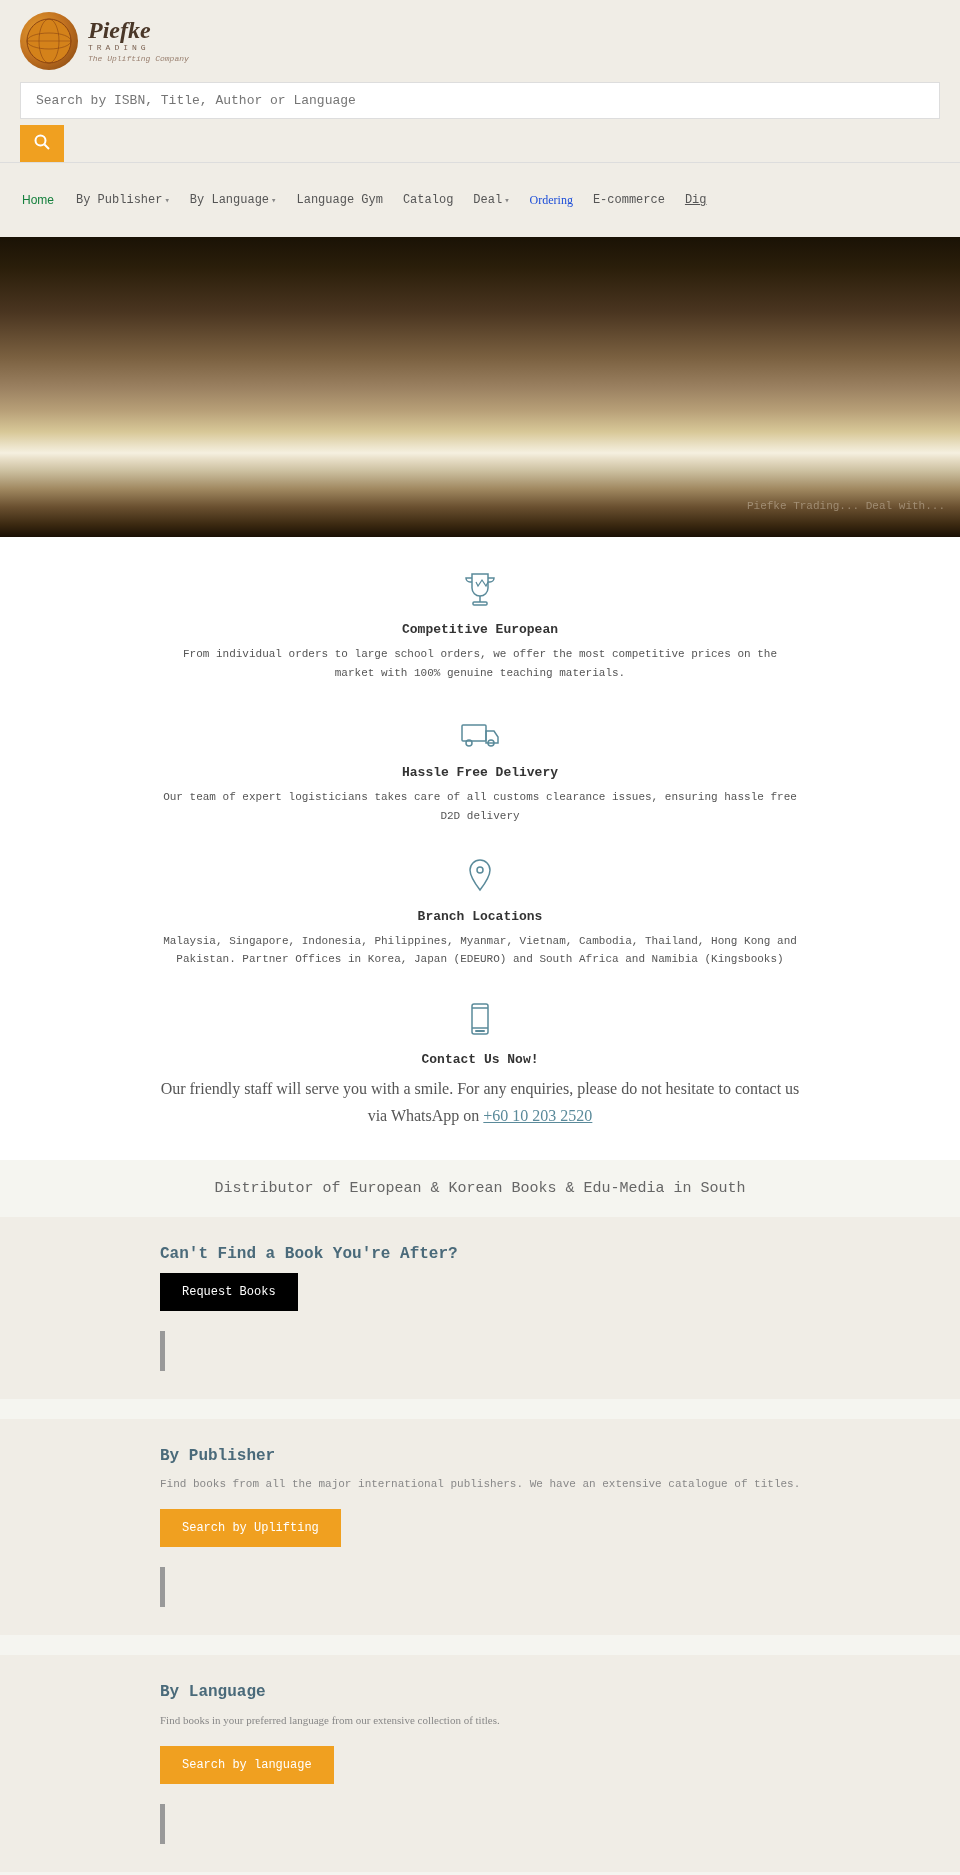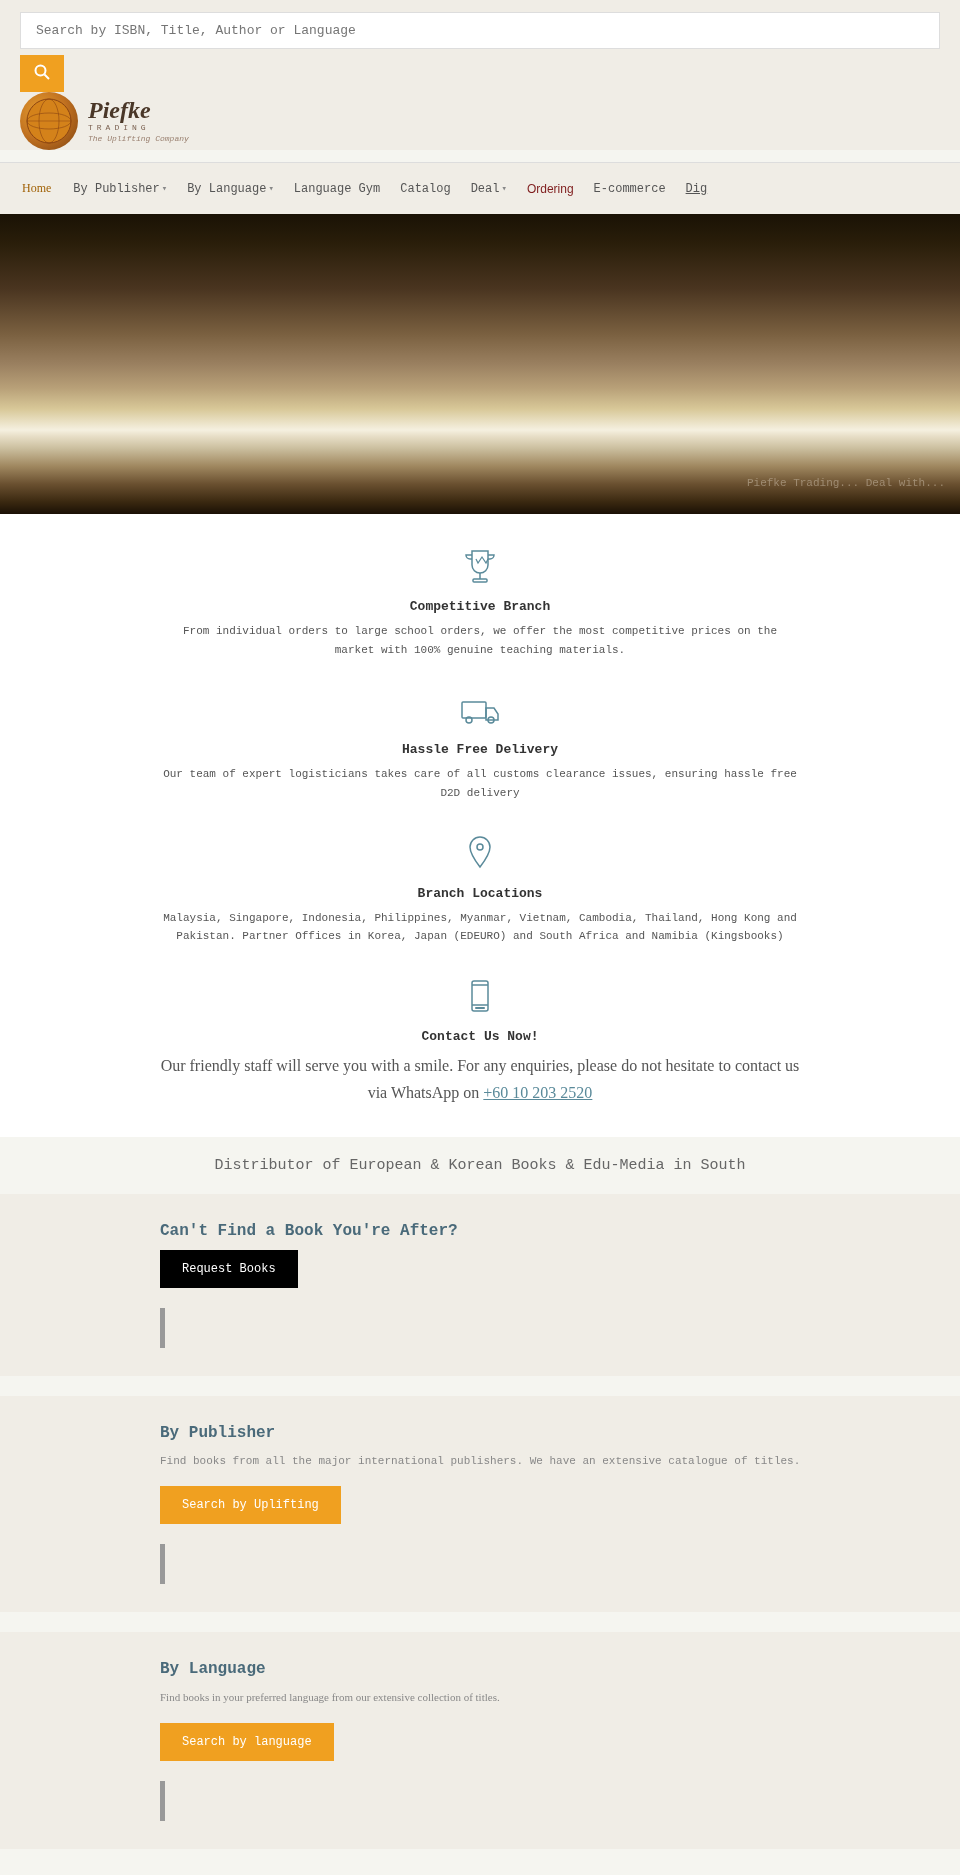--- a/index.html
+++ b/index.html
@@ -2,66 +2,66 @@
 <html><head>
   <meta charset="utf-8">
   <style>
     * { margin: 0; padding: 0; box-sizing: border-box; }
     body { font-family: 'Courier New', Courier, monospace; background: #f5f5f0; width: 960px; }
   </style>
 </head>
 <body>
 
 <div style="background:#f0ede6; padding:12px 20px 0 20px;">
-  <div style="width:100%;">
-    <input type="text" style="width: 100%; padding: 10px 15px; border: 1px solid rgb(221, 221, 221); background: white; font-size: 13px; color: rgb(153, 153, 153); font-family: &quot;Courier New&quot;, Courier, monospace; outline: none;" placeholder="Search by ISBN, Title, Author or Language">
-    <div style="margin-top:6px;">
-      <button style="background:#f0a020;border:none;padding:9px 14px;cursor:pointer;">
-        <svg width="16" height="16" viewBox="0 0 16 16" fill="none">
-          <circle cx="6.5" cy="6.5" r="5" stroke="white" stroke-width="2"></circle>
-          <line x1="10.5" y1="10.5" x2="15" y2="15" stroke="white" stroke-width="2"></line>
-        </svg>
-      </button>
-    </div>
-  </div>
-
   <div style="display:flex; align-items:center; margin-bottom:12px;">
     <div style="width:58px;height:58px;background:radial-gradient(circle at 35% 35%, #e8a030, #c07020, #7a4010);border-radius:50%;margin-right:10px;display:flex;align-items:center;justify-content:center;overflow:hidden;position:relative;">
       <svg width="50" height="50" viewBox="0 0 50 50" style="position:absolute;">
         <circle cx="25" cy="25" r="22" fill="#d4821a" stroke="#8b4513" stroke-width="1"></circle>
         <ellipse cx="25" cy="25" rx="10" ry="22" fill="none" stroke="#8b4513" stroke-width="1" opacity="0.6"></ellipse>
         <ellipse cx="25" cy="25" rx="22" ry="8" fill="none" stroke="#8b4513" stroke-width="1" opacity="0.6"></ellipse>
         <line x1="3" y1="25" x2="47" y2="25" stroke="#8b4513" stroke-width="1" opacity="0.5"></line>
       </svg>
     </div>
     <div>
       <div style="font-size:24px;font-weight:bold;color:#4a3728;font-family:Georgia,serif;font-style:italic;line-height:1;">Piefke</div>
       <div style="font-size:8px;letter-spacing:4px;color:#7a6050;text-transform:uppercase;line-height:1.4;">TRADING</div>
       <div style="font-size:8px;color:#9a8070;font-style:italic;line-height:1.4;">The Uplifting Company</div>
     </div>
   </div>
+
+  <div style="width:100%;">
+    <input type="text" style="width: 100%; padding: 10px 15px; border: 1px solid rgb(221, 221, 221); background: white; font-size: 13px; color: rgb(153, 153, 153); font-family: &quot;Courier New&quot;, Courier, monospace; outline: none;" placeholder="Search by ISBN, Title, Author or Language">
+    <div style="margin-top:6px;">
+      <button style="background:#f0a020;border:none;padding:9px 14px;cursor:pointer;">
+        <svg width="16" height="16" viewBox="0 0 16 16" fill="none">
+          <circle cx="6.5" cy="6.5" r="5" stroke="white" stroke-width="2"></circle>
+          <line x1="10.5" y1="10.5" x2="15" y2="15" stroke="white" stroke-width="2"></line>
+        </svg>
+      </button>
+    </div>
+  </div>
 </div>
 
 <nav style="background:#f0ede6;border-top:1px solid #ddd;display:flex;align-items:center;padding:0 10px;overflow:hidden;">
-  <div style="padding:18px 12px;font-size:12px;color:#a16207;cursor:pointer;white-space:nowrap;font-family:Liberation Serif, serif;">Home</div>
+  <div style="padding:30px 12px;font-size:12px;color:#15803d;cursor:pointer;white-space:nowrap;font-family:Liberation Sans, sans-serif;">Home</div>
   <div style="padding:14px 10px;font-size:12px;color:#555;cursor:pointer;white-space:nowrap;display:flex;align-items:center;gap:2px;font-family:'Courier New',Courier,monospace;">
     <span>By Publisher</span>
     <span style="font-size:9px;color:#888;">▾</span>
   </div>
   <div style="padding:14px 10px;font-size:12px;color:#555;cursor:pointer;white-space:nowrap;display:flex;align-items:center;gap:2px;font-family:'Courier New',Courier,monospace;">
     <span>By Language</span>
     <span style="font-size:9px;color:#888;">▾</span>
   </div>
   <div style="padding:14px 10px;font-size:12px;color:#555;cursor:pointer;white-space:nowrap;font-family:'Courier New',Courier,monospace;">Language Gym</div>
   <div style="padding:14px 10px;font-size:12px;color:#555;cursor:pointer;white-space:nowrap;font-family:'Courier New',Courier,monospace;">Catalog</div>
   <div style="padding:14px 10px;font-size:12px;color:#555;cursor:pointer;white-space:nowrap;display:flex;align-items:center;gap:2px;font-family:'Courier New',Courier,monospace;">
     <span>Deal</span>
     <span style="font-size:9px;color:#888;">▾</span>
   </div>
-  <div style="padding:14px 10px;font-size:12px;color:#7f1d1d;cursor:pointer;white-space:nowrap;font-family:Liberation Sans, sans-serif;">Ordering</div>
+  <div style="padding:14px 10px;font-size:12px;color:#1d4ed8;cursor:pointer;white-space:nowrap;font-family:Liberation Serif, serif;">Ordering</div>
   <div style="padding:14px 10px;font-size:12px;color:#555;cursor:pointer;white-space:nowrap;font-family:'Courier New',Courier,monospace;">E-commerce</div>
   <div style="padding:14px 10px;font-size:12px;color:#555;cursor:pointer;white-space:nowrap;font-family:'Courier New',Courier,monospace;text-decoration:underline;">Dig</div>
 </nav>
 
 <div style="width:100%;height:300px;position:relative;overflow:hidden;">
 
   <div style="width:100%;height:100%;background:linear-gradient(180deg, #1a1205 0%, #2a1e0a 10%, #4a3520 25%, #7a6040 40%, #9a8060 50%, #b8a078 58%, #d8c898 65%, #ede5cc 70%, #f5f0e0 72%, #e8dfc8 74%, #ccc0a0 78%, #a08860 84%, #6a5030 90%, #3a2810 96%, #1a1005 100%);"></div>
   <div style="position:absolute;bottom:25px;right:15px;color:rgba(200,185,165,0.55);font-size:11px;font-family:'Courier New',Courier,monospace;">Piefke Trading... Deal with...</div>
 </div>
 
@@ -70,21 +70,21 @@
   <div style="margin-bottom:28px;text-align:center;">
     <div style="width:45px;height:45px;margin:0 auto 10px;display:flex;align-items:center;justify-content:center;">
       <svg width="40" height="40" viewBox="0 0 40 40" fill="none" stroke="#5a8a9a" stroke-width="1.5">
         <path d="M12 4h16v14a8 8 0 0 1-16 0V4z"></path>
         <path d="M12 8H6a4 4 0 0 0 4 4h2M28 8h6a4 4 0 0 1-4 4h-2"></path>
         <line x1="20" y1="26" x2="20" y2="32"></line>
         <rect x="13" y="32" width="14" height="3" rx="1"></rect>
         <path d="M16 12l2 4 4-6 4 6 2-4" stroke-width="1.2"></path>
       </svg>
     </div>
-    <div style="font-size:13px;font-weight:bold;color:#333;margin-bottom:8px;font-family:'Courier New',Courier,monospace;">Competitive Branch</div>
+    <div style="font-size:13px;font-weight:bold;color:#333;margin-bottom:8px;font-family:'Courier New',Courier,monospace;">Competitive European</div>
     <div style="font-size:11px;color:#555;line-height:1.7;text-align:center;font-family:'Courier New',Courier,monospace;">From individual orders to large school orders, we offer the most competitive prices on the market with 100% genuine teaching materials.</div>
   </div>
 
   <div style="margin-bottom:28px;text-align:center;">
     <div style="width:45px;height:45px;margin:0 auto 10px;display:flex;align-items:center;justify-content:center;">
       <svg width="40" height="40" viewBox="0 0 40 40" fill="none" stroke="#5a8a9a" stroke-width="1.5">
         <rect x="2" y="12" width="24" height="16" rx="1"></rect>
         <path d="M26 18h8l4 6v6h-12V18z"></path>
         <circle cx="9" cy="30" r="3"></circle>
         <circle cx="31" cy="30" r="3"></circle>

